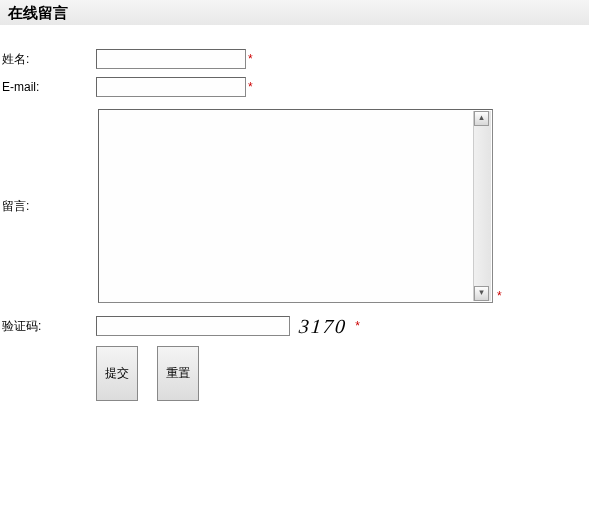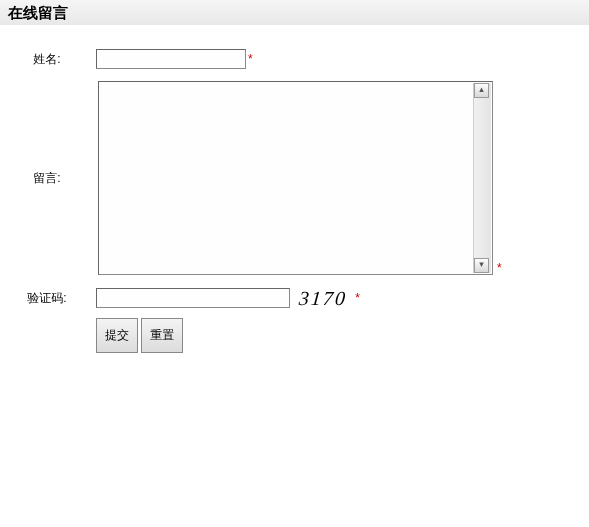--- a/index.html
+++ b/index.html
@@ -22,21 +22,21 @@
   }
   table.form-table {
     border-collapse: collapse;
   }
   table.form-table td {
     padding: 4px 2px;
     vertical-align: middle;
   }
   td.label-cell {
     width: 90px;
-    text-align: center;
+    text-align: left;
     vertical-align: top;
     padding-top: 7px;
     font-size: 12px;
     white-space: nowrap;
     margin-left: 31px;
   }
   .required {
     color: #c00;
     font-size: 12px;
     margin-left: 2px;
@@ -128,25 +128,25 @@
     padding: 0 6px;
     vertical-align: middle;
     transform: skewX(-5deg);
   }
   .btn-row {
     padding: 4px 0 0 96px;
   }
   button.form-btn {
     font-family: SimSun, "宋体", Arial, sans-serif;
     font-size: 12px;
-    padding: 8px 8px;
+    padding: 18px 8px;
     background: linear-gradient(to bottom, #f4f4f4, #dcdcdc);
     border: 1px solid #888;
     cursor: pointer;
-    margin-right: 0;
+    margin-right: 16px;
   }
   td.message-label {
     vertical-align: middle;
   }
   .req-after-box {
     color: #c00;
     font-size: 12px;
     vertical-align: bottom;
   }
 </style>
@@ -165,20 +165,26 @@
       <td class="label-cell">姓名:</td>
       <td>
         <input class="text-short" type="text" value="" style=""><span class="required">*</span>
       </td>
     </tr>
 
 
 
 
 
+    <tr>
+      <td class="label-cell">E-mail:</td>
+      <td>
+        <input class="text-short" type="text" value="" style=""><span class="required">*</span>
+      </td>
+    </tr>
 
     <tr>
       <td class="label-cell message-label" style="vertical-align:middle;">留言:</td>
       <td>
         <table style="border-collapse:collapse;">
               <tbody>
                 <tr>
           <td>
             <div class="message-wrap">
               <textarea class="message-textarea" style=""></textarea>

